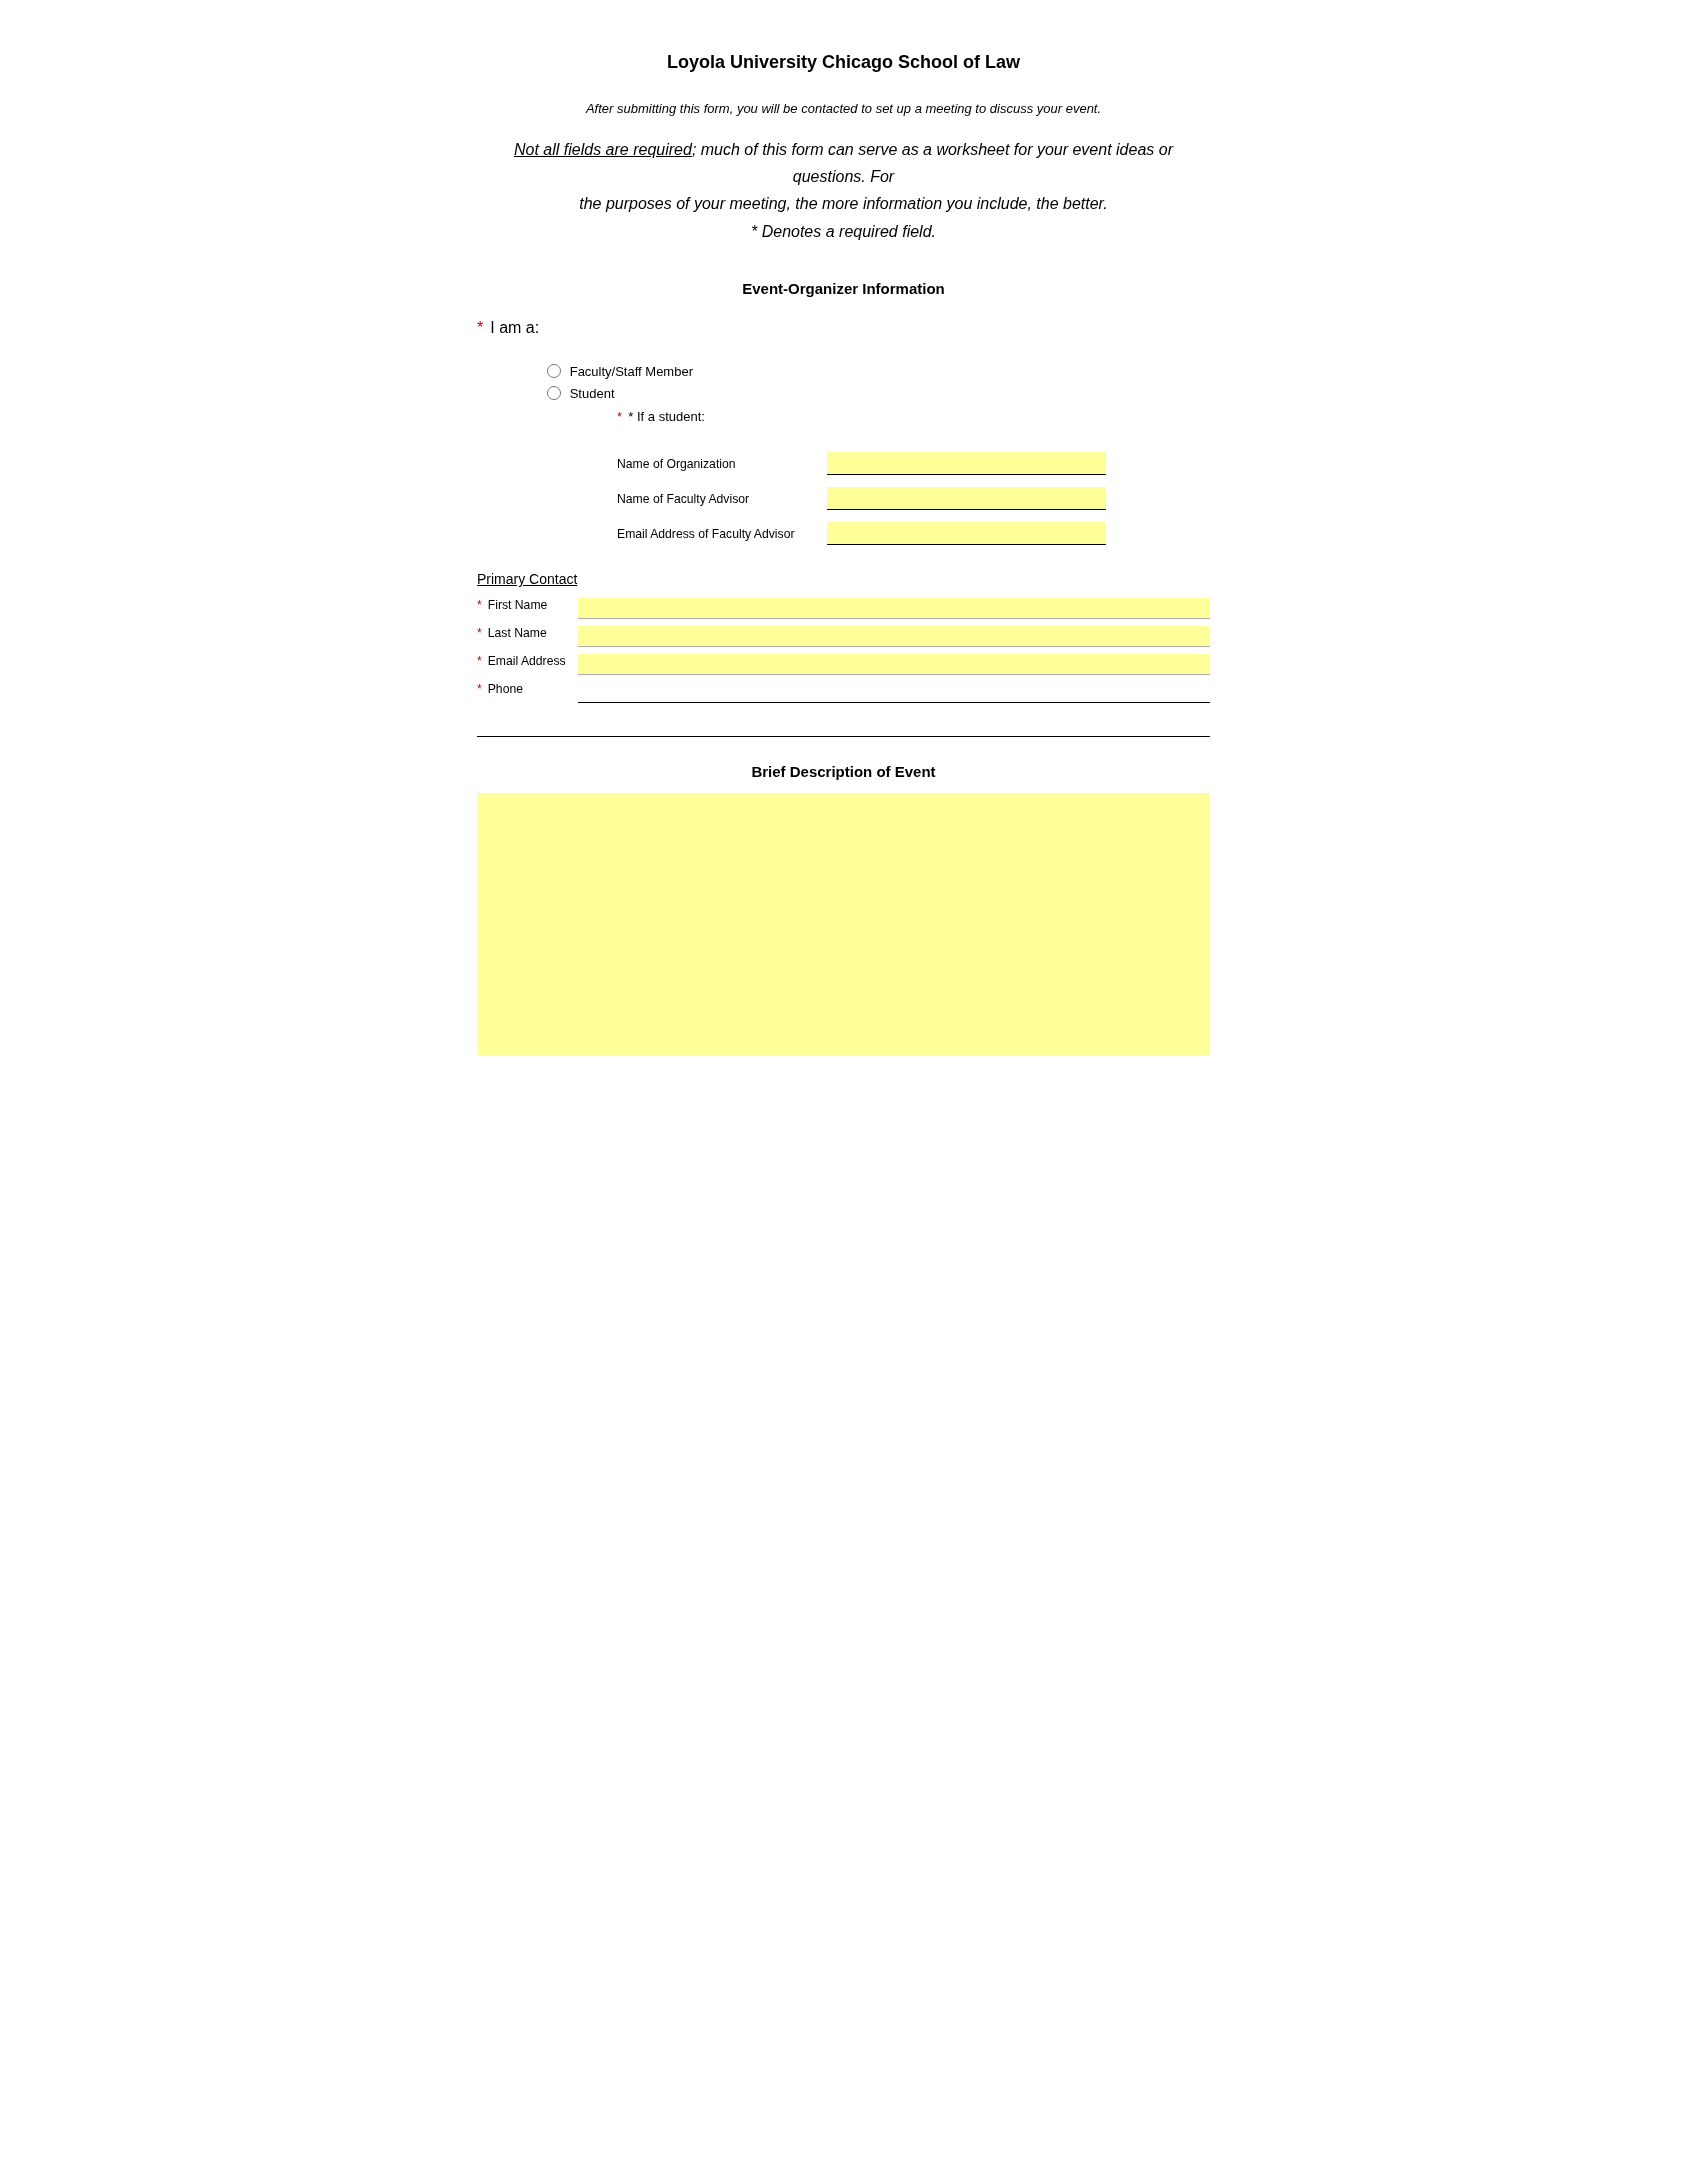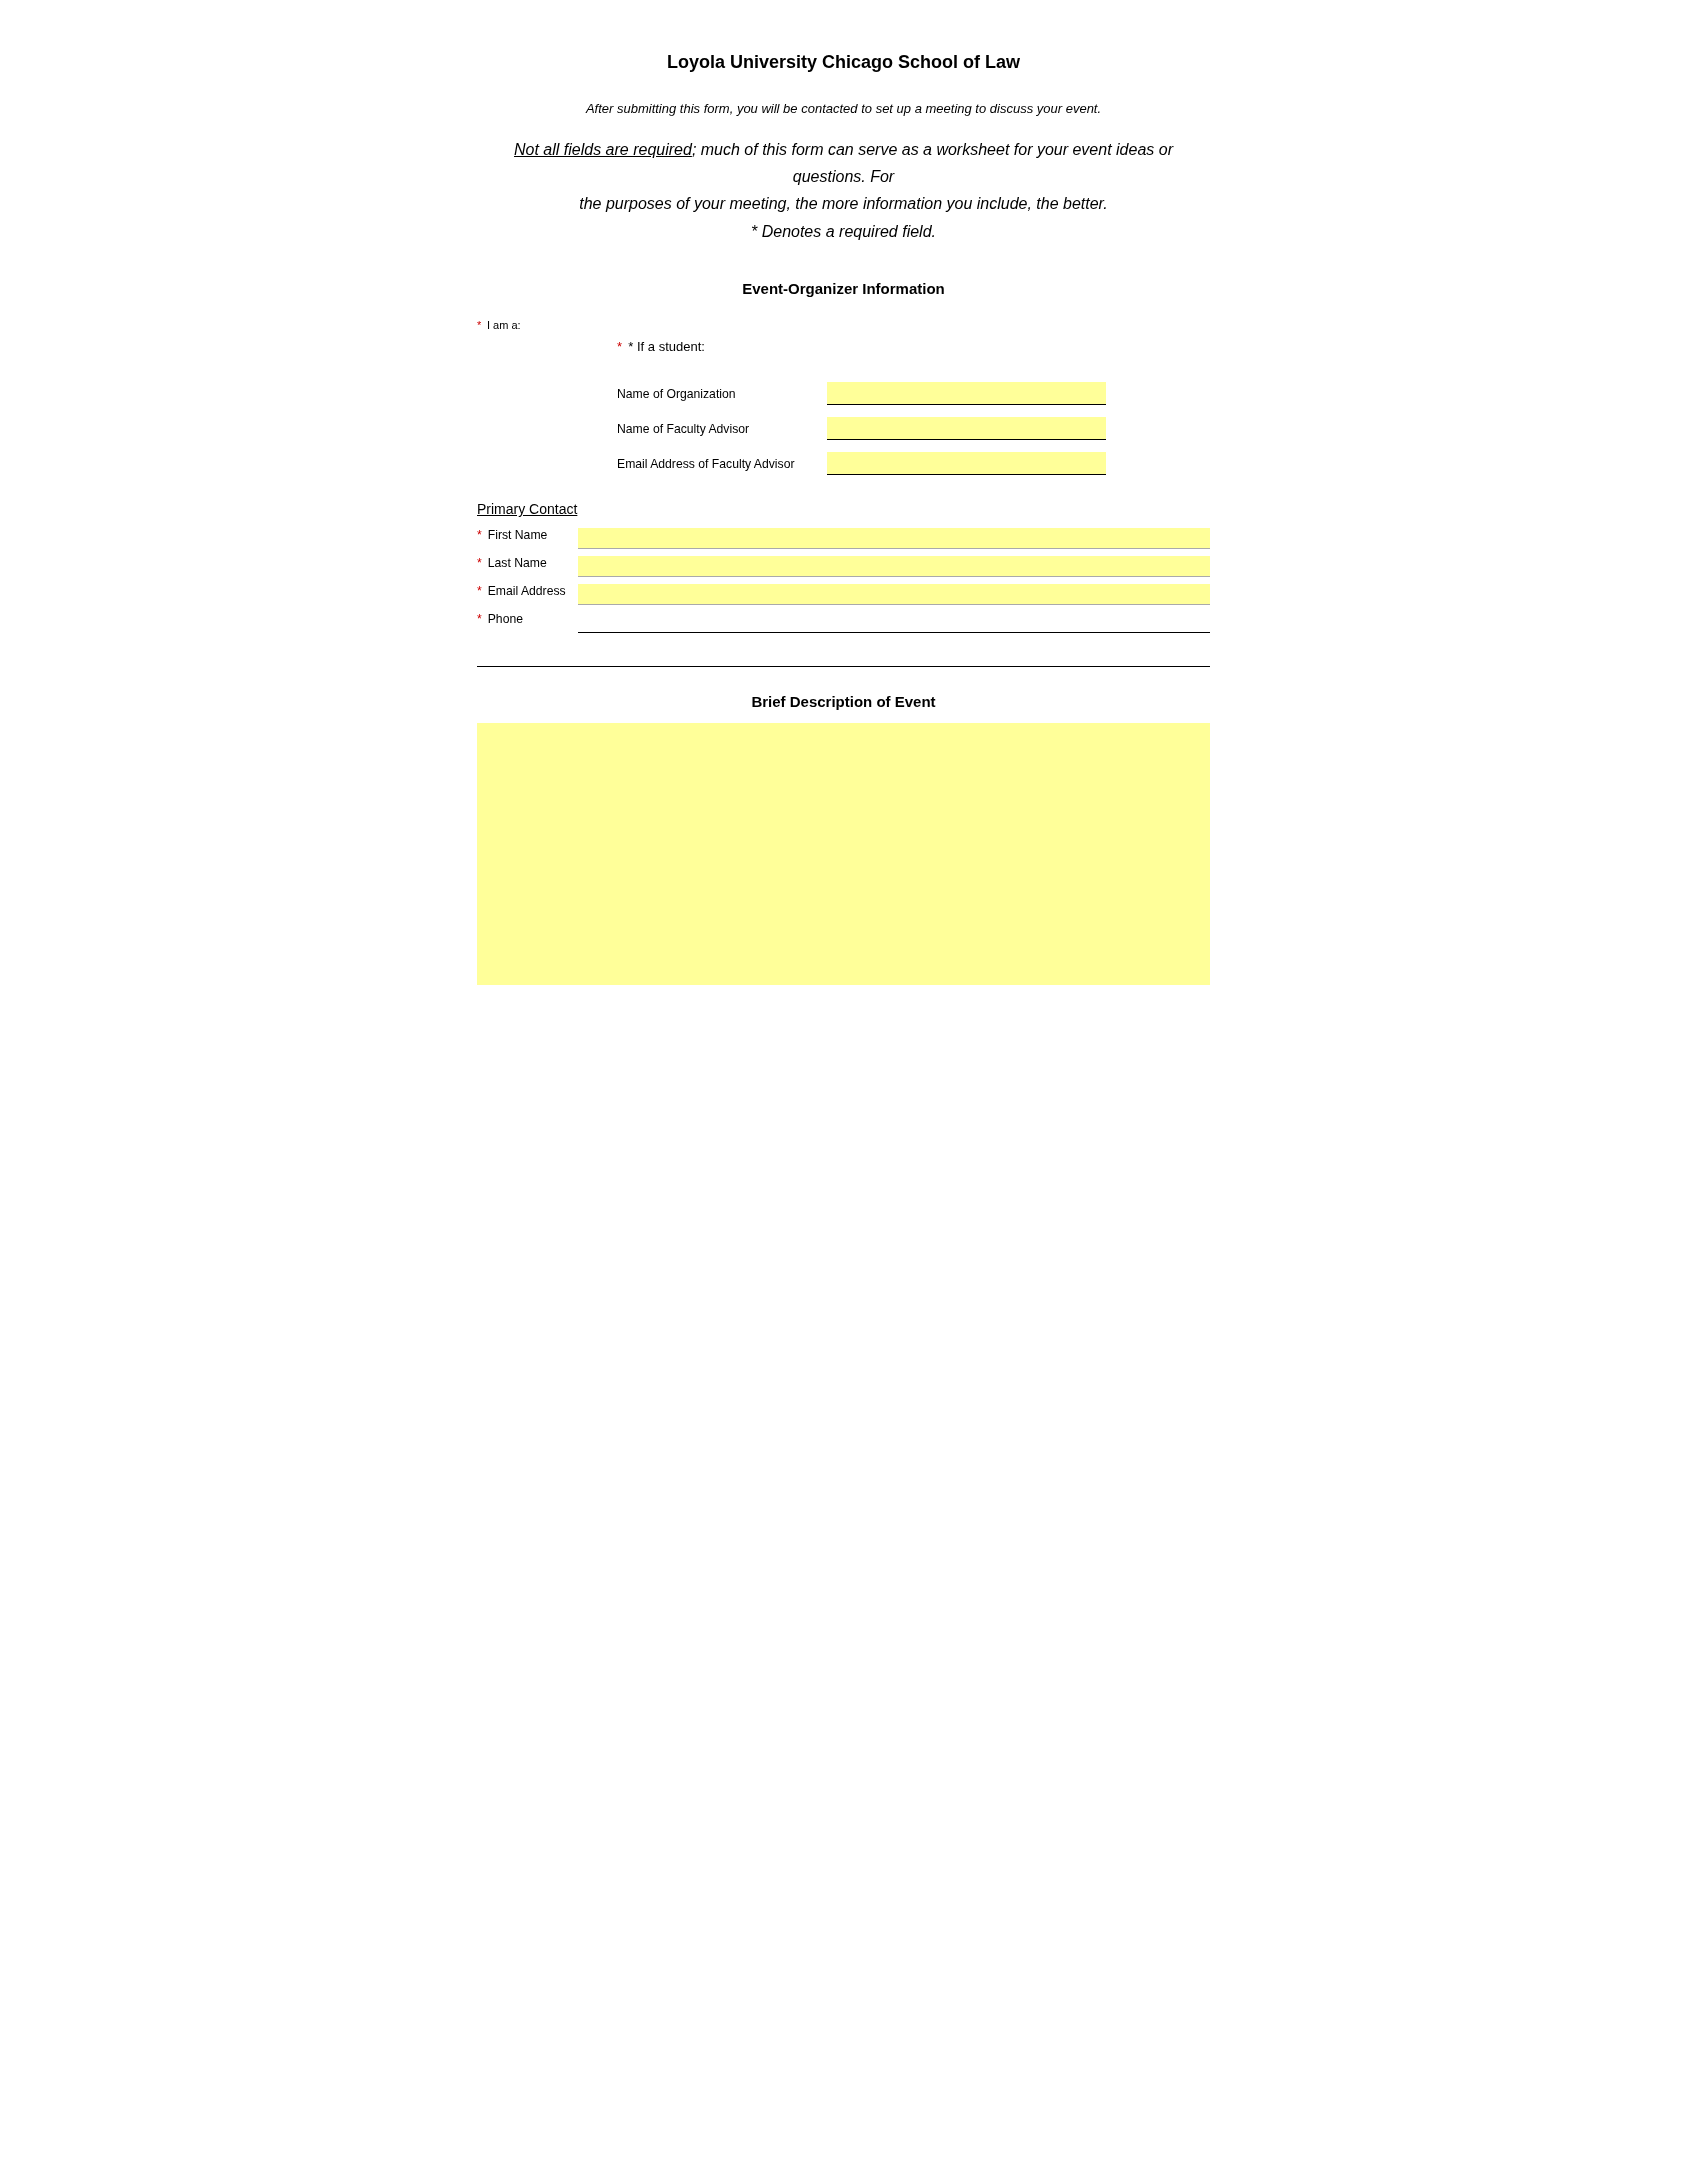--- a/index.html
+++ b/index.html
@@ -62,22 +62,22 @@
       font-weight: bold;
       font-size: 15px;
       margin-bottom: 22px;
     }
 
     .organizer-section {
       margin-bottom: 26px;
     }
 
     .iam-label {
-      font-size: 11px;
-      margin-bottom: 8px;
+      font-size: 16px;
+      margin-bottom: 27px;
     }
 
     .required-star {
       color: #cc0000;
       margin-right: 2.6px;
     }
 
     .radio-group {
       margin-left: 70px;
       margin-bottom: 8.7px;
@@ -226,20 +226,30 @@
 </div>
 
 <div class="organizer-section">
   <div class="section-title">Event-Organizer Information</div>
 
   <div class="iam-label">
     <span class="required-star">*</span>
     <span>I am a:</span>
   </div>
 
+  <div class="radio-group">
+    <div class="radio-item">
+      <input type="radio" name="role" value="faculty" style="">
+      <label>Faculty/Staff Member</label>
+    </div>
+    <div class="radio-item">
+      <input type="radio" name="role" value="student" style="">
+      <label>Student</label>
+    </div>
+  </div>
 
   <div class="student-section">
     <div class="student-if-label">
       <span class="required-star">*</span>
       <span>* If a student:</span>
     </div>
     <div class="student-fields">
       <div class="student-field-row">
         <span class="student-field-label">Name of Organization</span>
         <input type="text" class="student-field-input" style="">

